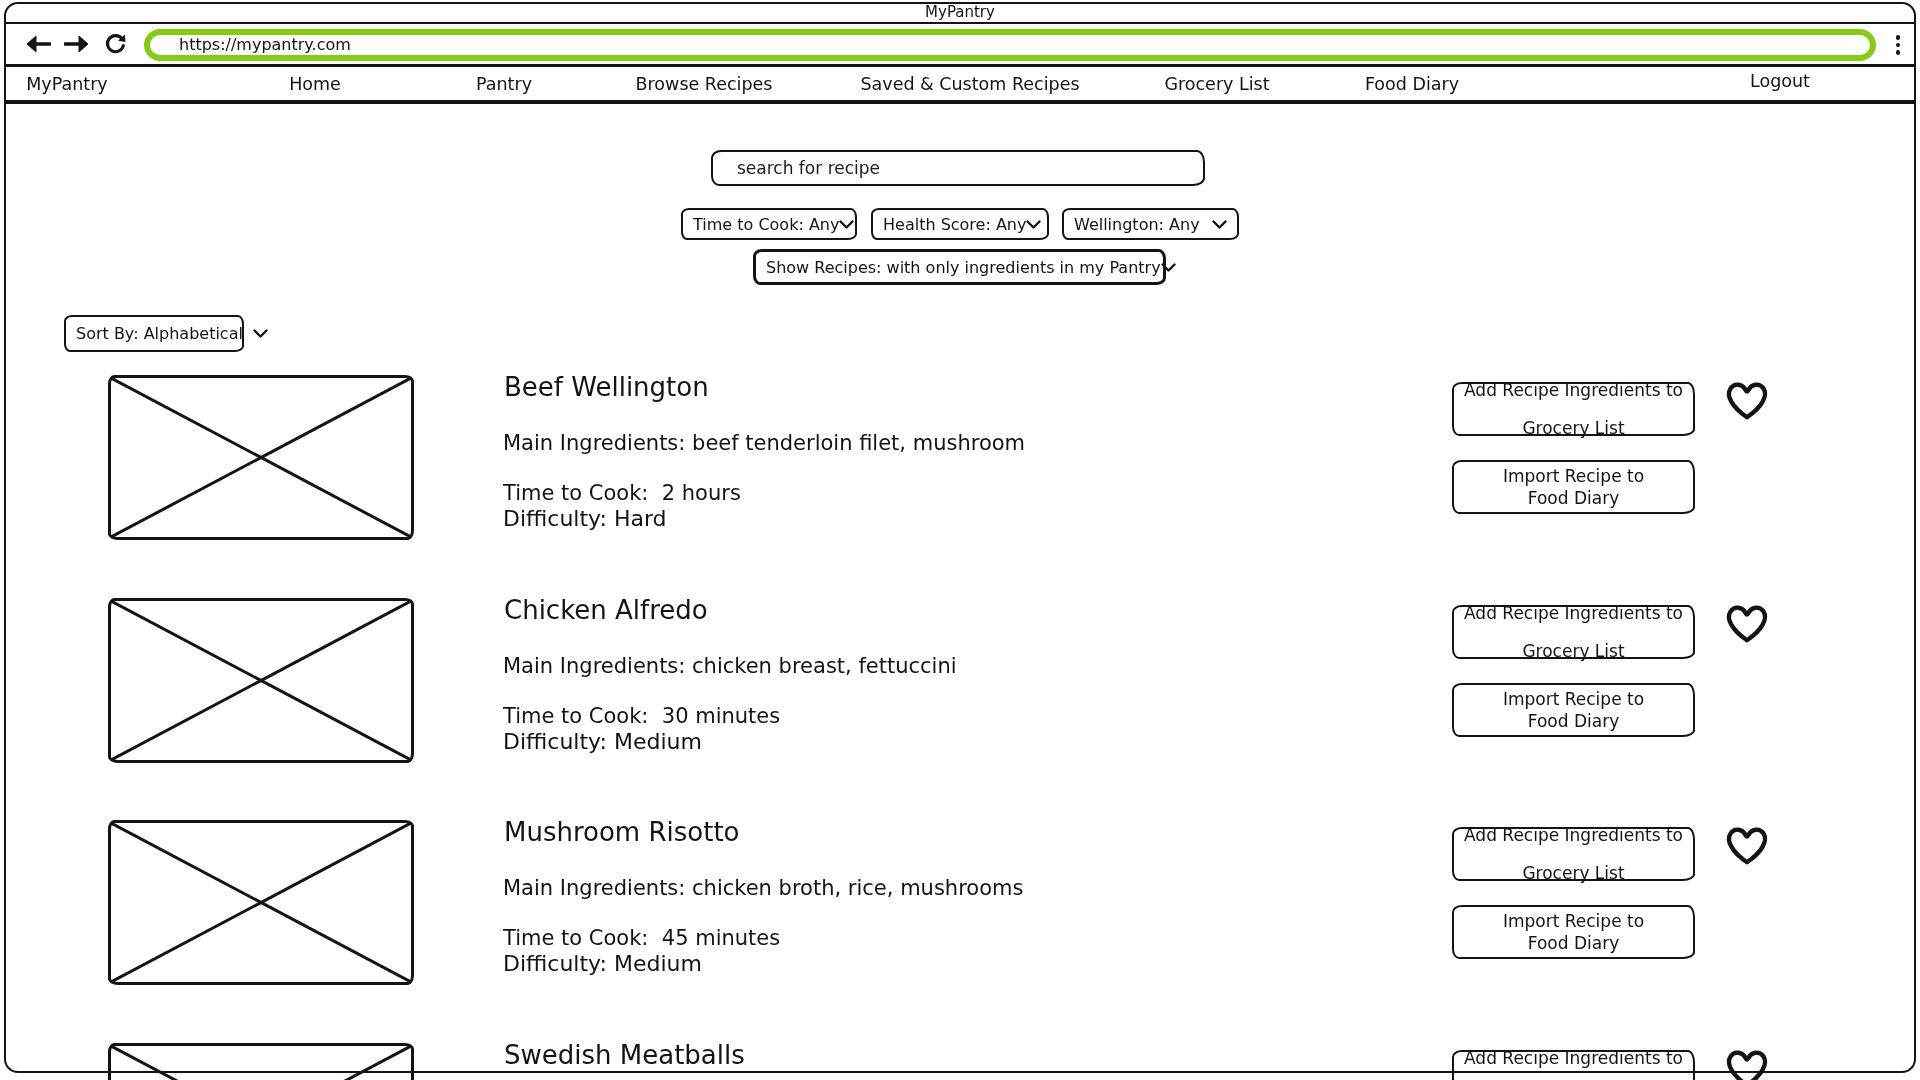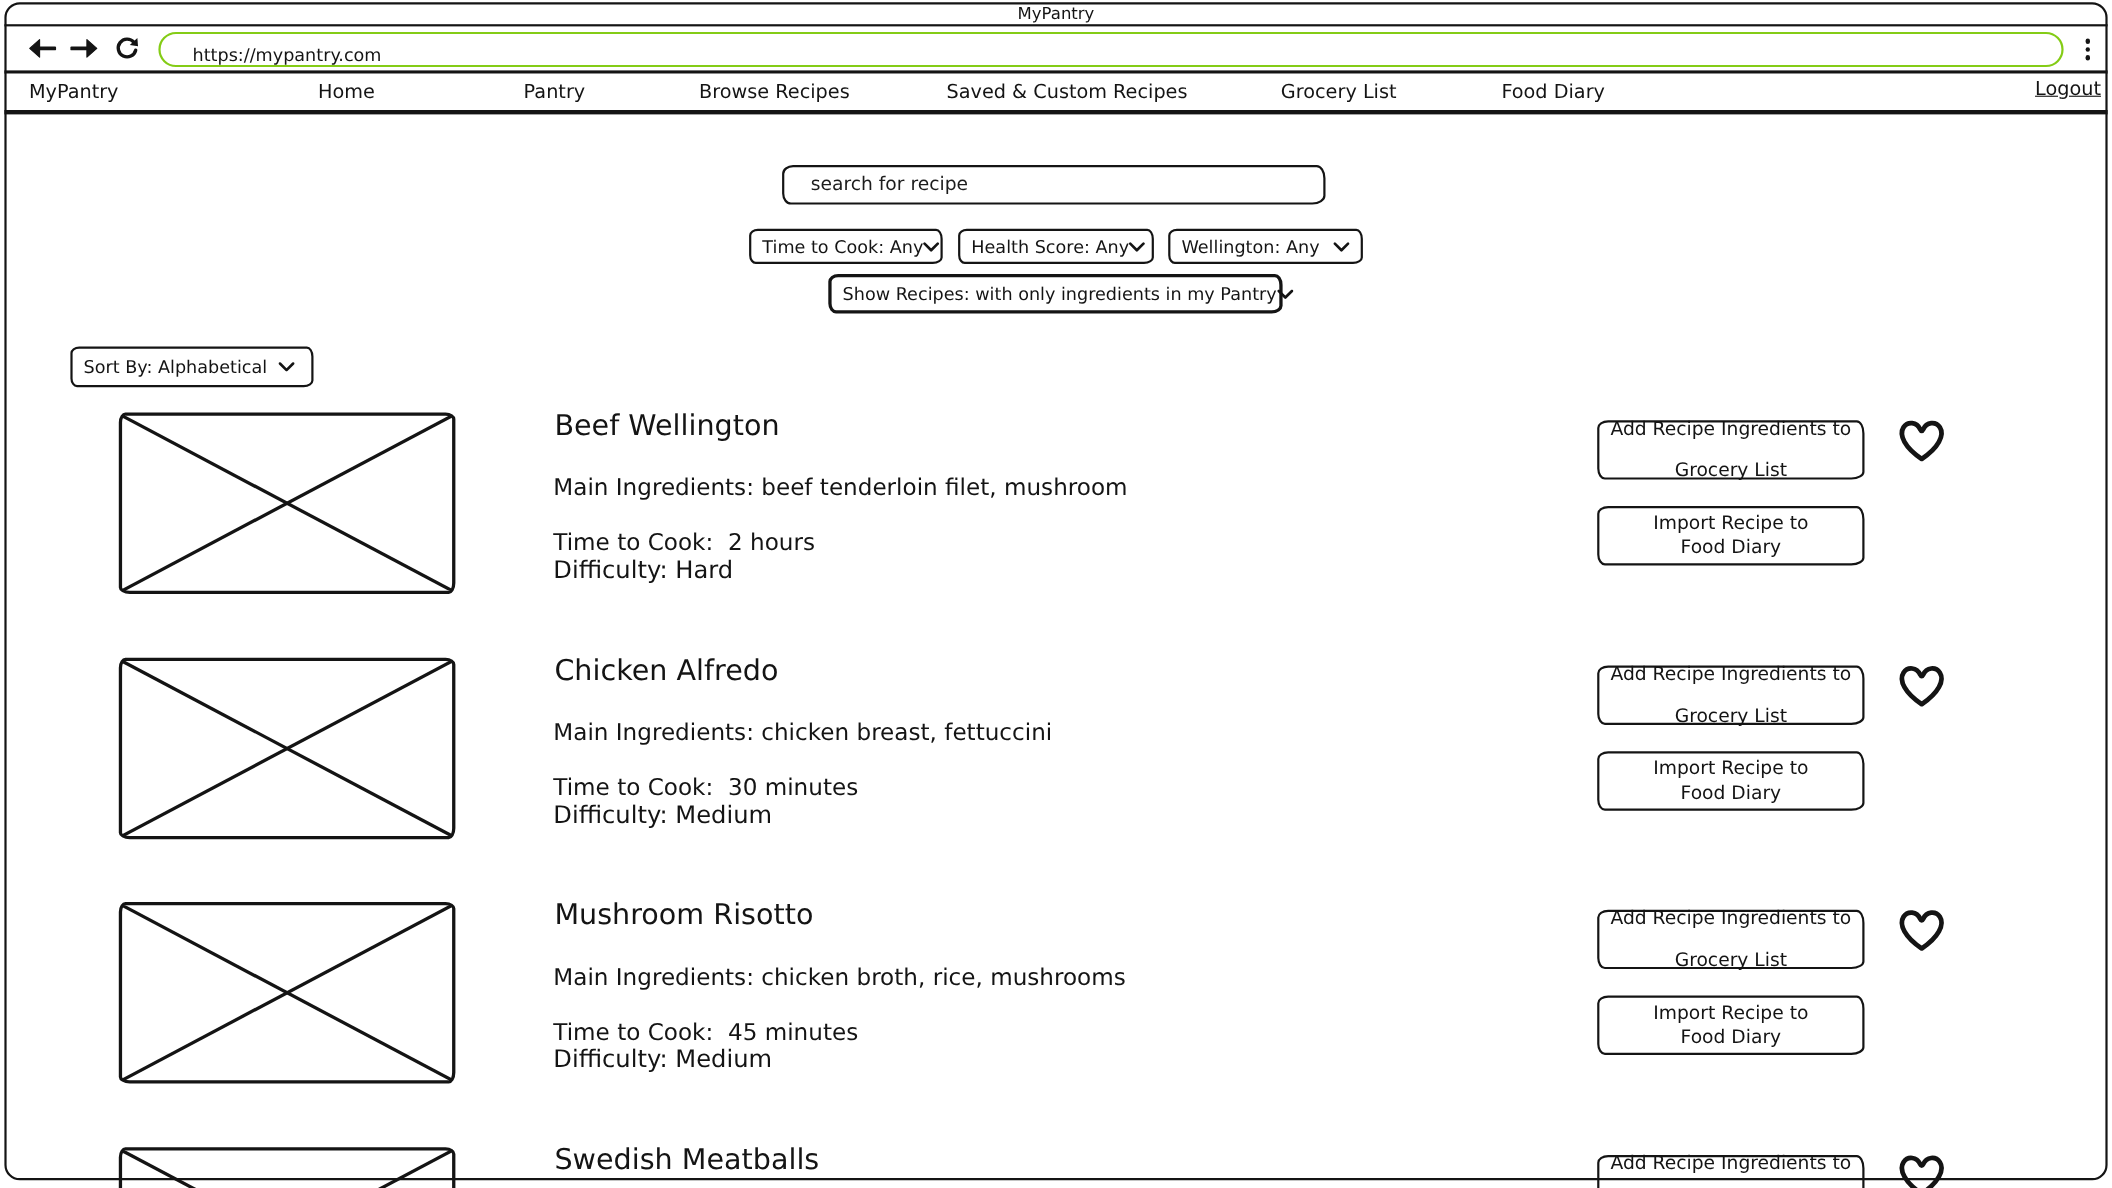--- a/index.html
+++ b/index.html
@@ -13,55 +13,55 @@
 
   .titlebar { position:absolute; left:4px; top:2px; width:1912px; height:22px;
     border-bottom:2px solid #141414; display:flex; align-items:center; justify-content:center;
     font-size:15px; z-index:2; }
 
   .toolbar { position:absolute; left:4px; top:24px; width:1912px; height:43px;
     border-bottom:3px solid #141414; z-index:2; }
   .nav-icons { position:absolute; left:20px; top:0; height:40px; display:flex; align-items:center; gap:13px; }
   .icon-btn { display:flex; align-items:center; justify-content:center; cursor:pointer; background:none; border:none; padding:0; }
   .url-pill { position:absolute; left:140px; top:5px; width:1732px; height:32px;
-    border:2px solid #84cc16; border-radius:17px; display:flex; align-items:flex-end;
+    border:6px solid #84cc16; border-radius:17px; display:flex; align-items:flex-start;
     padding-left:29px; font-size:16px; background:#fff; }
   .kebab { position:absolute; right:16px; top:8px; height:26px; display:flex; flex-direction:column;
     justify-content:center; gap:3px; cursor:pointer; }
   .kebab i { width:4.5px; height:4.5px; border-radius:50%; background:#141414; display:block; }
 
   .navbar { position:absolute; left:4px; top:67px; width:1912px; height:37px;
     border-bottom:4px solid #141414; font-size:17.5px; z-index:2; background:#fff; }
   .nav-item { position:absolute; top:50%; transform:translate(-50%,-50%); white-space:nowrap; cursor:pointer; }
   .nav-brand   { left:63px; }
   .nav-home    { left:311px; }
   .nav-pantry  { left:500px; }
   .nav-browse  { left:700px; }
   .nav-saved   { left:966px;text-align:center; }
   .nav-grocery { left:1213px; }
   .nav-diary   { left:1408px; }
-  .nav-logout  { left:1876px; top:42%;text-decoration:underline; }
+  .nav-logout  { left:1776px; top:42%; }
 
   
   .sk { border:2px solid #141414; background:#fff; }
 
   .search-input { position:absolute; left:711px; top:150px; width:494px; height:36px;
     border:2.5px solid #141414; border-radius:10px 8px 12px 8px / 8px 12px 8px 10px;
     padding:0 14px 0 24px; font-size:17px; font-family:inherit; color:#0f172a; outline:none; }
   .search-input::placeholder { color:#1c1c1c; opacity:1; }
 
   .dropdown { position:absolute; height:32px; display:flex; align-items:center;
     justify-content:space-between; padding:0 10px 0 10px; font-size:16px;
     border-radius:8px 6px 9px 6px / 6px 9px 6px 8px; cursor:pointer; white-space:nowrap; }
   .dd-time   { left:681px;  top:208px; width:176px; }
   .dd-health { left:871px;  top:208px; width:178px; }
   .dd-diff   { left:1062px; top:208px; width:177px; }
   .dd-show   { left:753px;  top:249px; width:413px; height:36px; border-width:3.5px;
                border-radius:9px 7px 10px 7px / 7px 10px 7px 9px; }
-  .dd-sort   { left:64px;   top:315px; width:221px; height:37px; border-width:2.5px; justify-content:flex-start; gap:10px; }
+  .dd-sort   { left:64px;   top:315px; width:180px; height:37px; border-width:2.5px; justify-content:flex-start; gap:10px; }
   .chev { flex:0 0 auto; display:block; }
 
   .row { position:absolute; left:0; width:1920px; height:223px; z-index:3; }
   .row-0 { top:375px; } .row-1 { top:598px; } .row-2 { top:820px; } .row-3 { top:1043px; }
 
   .thumb { position:absolute; left:108px; top:0; width:306px; height:165px;
     border:3px solid #141414; border-radius:6px 9px 6px 10px / 9px 6px 10px 6px; background:#fff; }
   .thumb svg { display:block; width:100%; height:100%; }
 
   .r-title { position:absolute; left:504px; top:-3px; font-size:26px; white-space:nowrap; }

